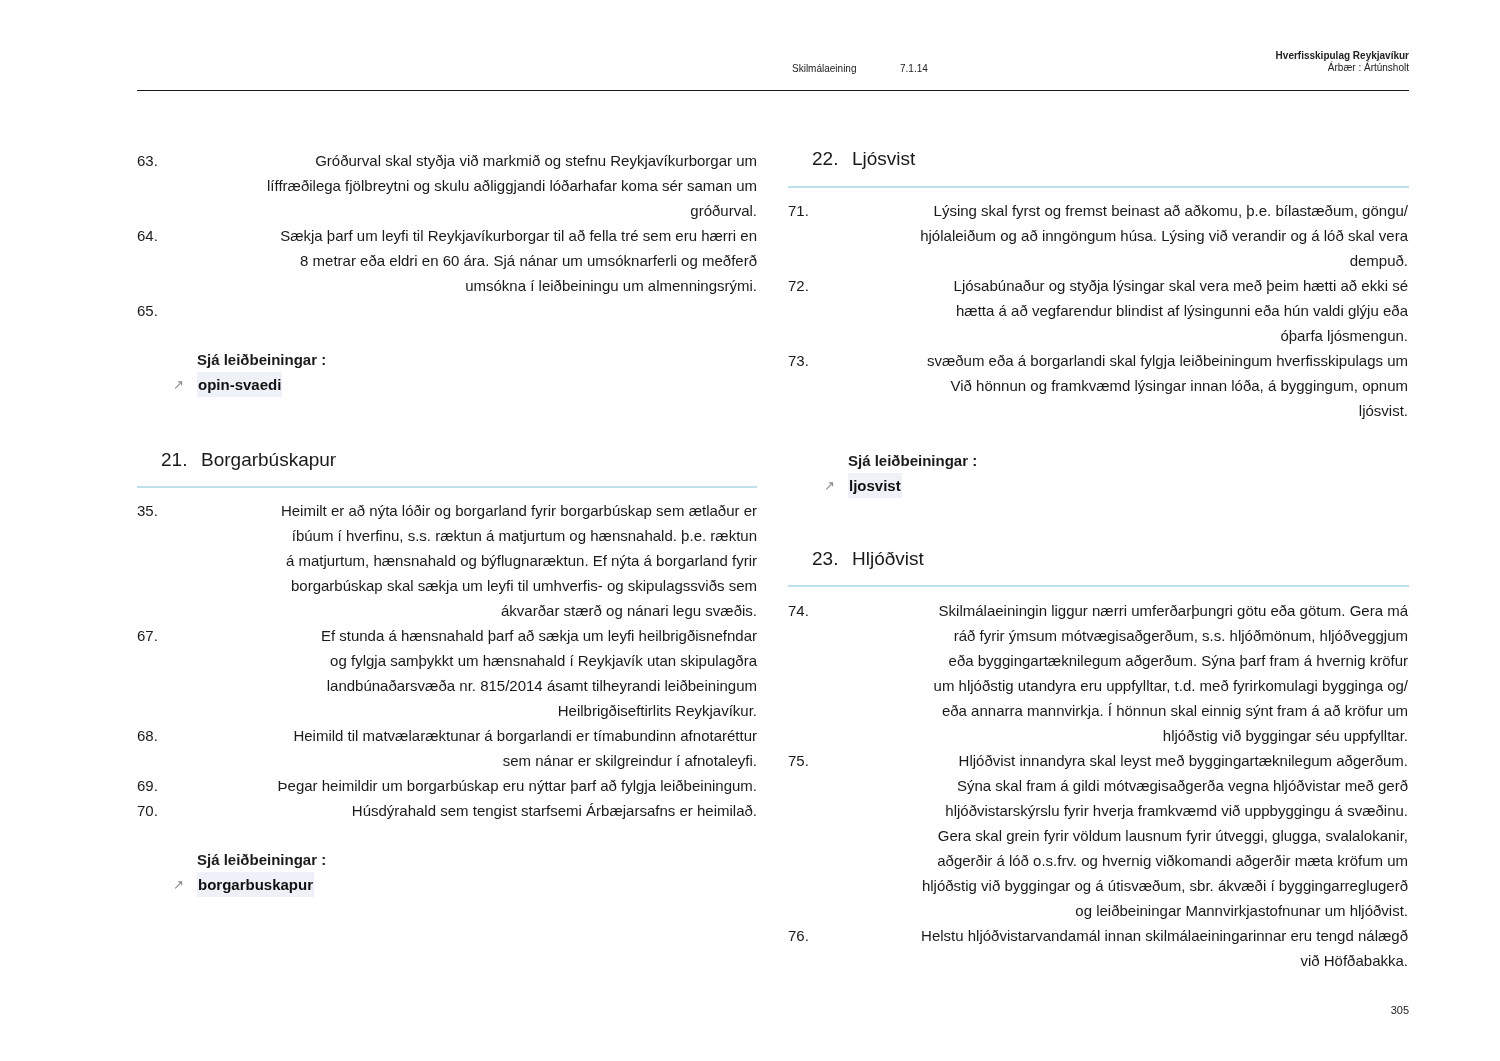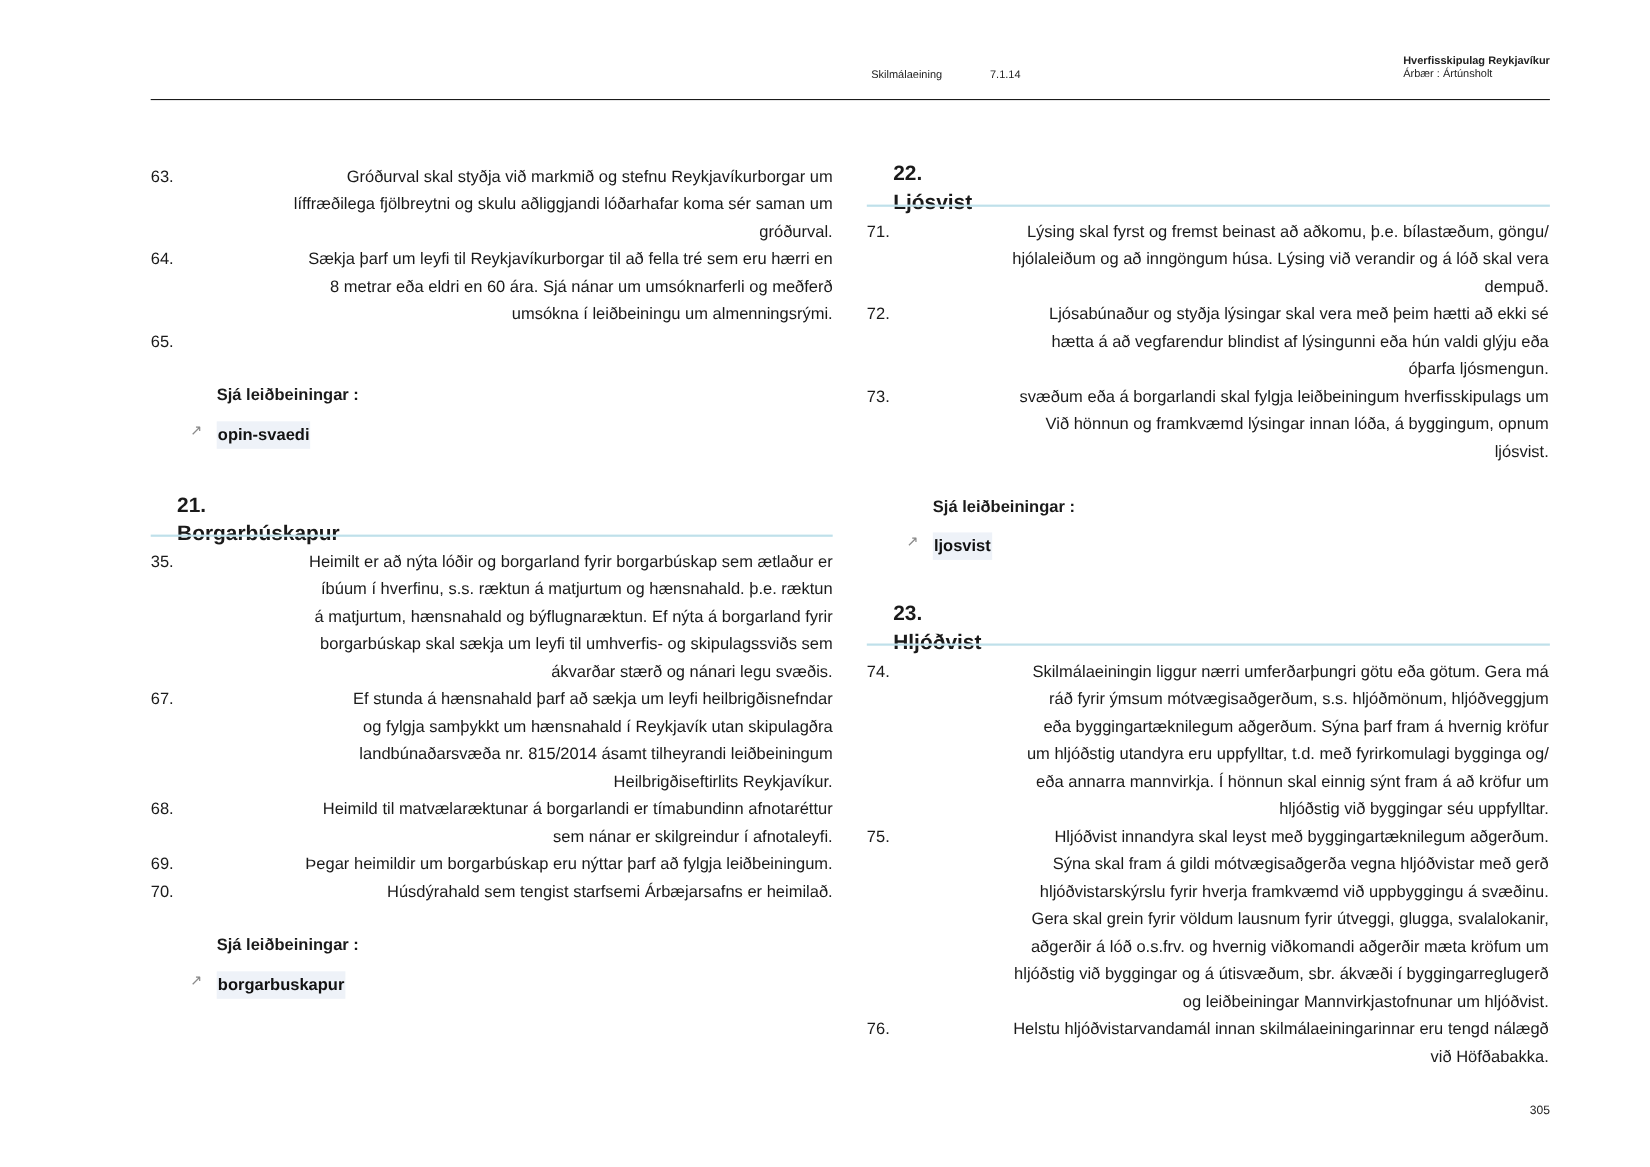--- a/index.html
+++ b/index.html
@@ -34,21 +34,21 @@
       position: absolute;
       left: 763px;
       top: 63px;
       font-size: 10px;
       color: #222;
     }
     .hdr-right {
       position: absolute;
       right: 0;
       top: 50px;
-      text-align: left;
+      text-align: right;
       font-size: 10px;
       line-height: 12px;
       color: #222;
     }
     .hdr-title { font-weight: bold; }
 
     .col {
       position: absolute;
       top: 0;
     }
@@ -99,31 +99,29 @@
       width: 24px;
       color: #8a8a8a;
       font-size: 13px;
     }
     .link-text {
       font-weight: bold;
       background: #eef2f8;
       padding: 0 1px;
       color: #111;
       text-decoration: none;
-      margin-top: 11px;
     }
 
     .sec-heading {
       position: absolute;
       left: 24px;
       font-size: 19px;
-      font-weight: bold;
+      font-weight: normal;
       line-height: 26px;
       display: flex;
-      flex-direction: column;
     }
     .sec-heading .sec-num { width: 40px; }
     .sec-rule {
       position: absolute;
       left: 0;
       width: 100%;
       height: 2px;
       background: #bfe0ea;
     }
 

